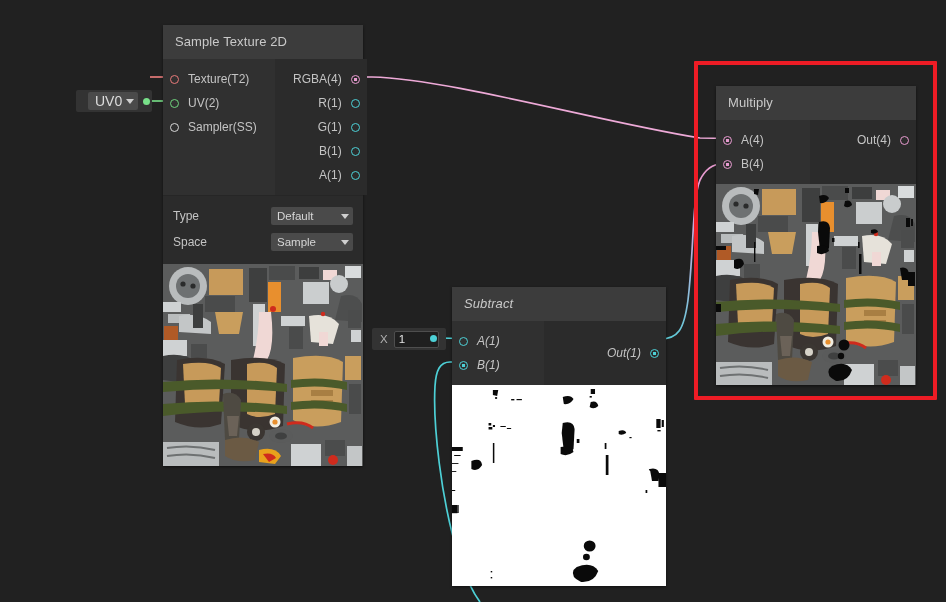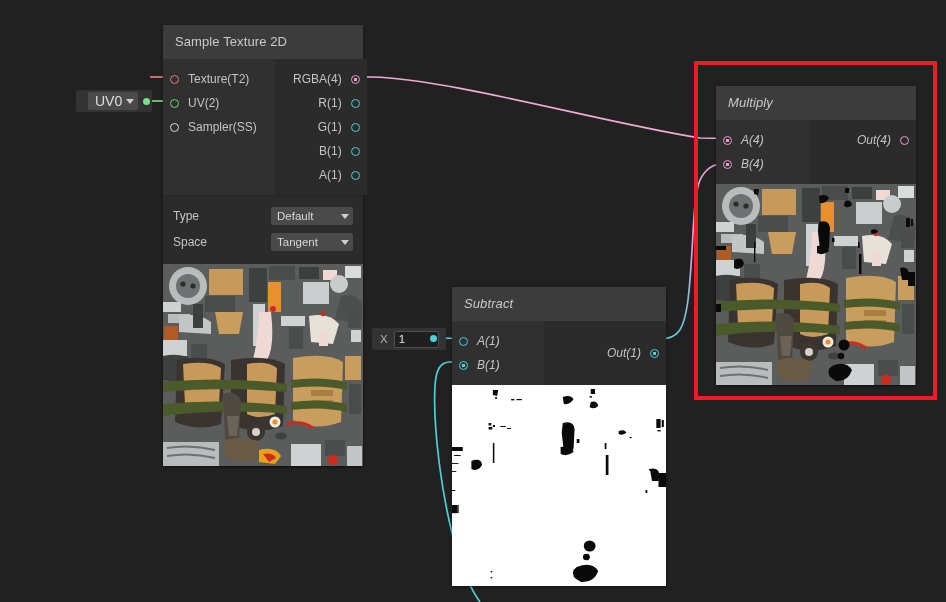--- a/index.html
+++ b/index.html
@@ -317,21 +317,21 @@
       <div class="setting-row">
         <span class="setting-label">Type</span>
         <span class="dropdown">
           <span class="dd-text">Default</span>
           <span class="caret"></span>
         </span>
       </div>
       <div class="setting-row">
         <span class="setting-label">Space</span>
         <span class="dropdown">
-          <span class="dd-text">Tangent</span>
+          <span class="dd-text">Sample</span>
           <span class="caret"></span>
         </span>
       </div>
     </div>
     <div class="node-preview" style="height:202px;">
       <svg class="preview-img" viewBox="0 0 200 202" preserveAspectRatio="none" xmlns="http://www.w3.org/2000/svg">
         <rect width="200" height="202" fill="#5b5c5c"></rect>
         <g>
           <circle cx="25" cy="22" r="19" fill="#b9bcbd"></circle>
             <circle cx="25" cy="22" r="12" fill="#6e7172"></circle>
@@ -477,21 +477,21 @@
           <circle cx="128" cy="161" r="5.5"></circle>
           <circle cx="125" cy="172" r="3.2"></circle>
           <path d="M116 182 Q130 176 136 186 Q132 198 120 197 Q110 192 113 185 Z"></path>
           <rect x="0" y="78" width="6" height="0.9"></rect>
           <rect x="0" y="86" width="4" height="0.9"></rect>
         </g>
       </svg>
     </div>
   </div>
 
-  <div class="node" style="left:716px; top:86px; width:200px;font-style:italic;">
+  <div class="node" style="left:716px; top:86px; width:200px;">
     <div class="node-header">Multiply</div>
     <div class="node-ports">
       <div class="ports-in" style="width:94px;">
         <div class="port-row">
           <span class="port-dot pink filled"></span>
           <span class="port-label">A(4)</span>
         </div>
         <div class="port-row">
           <span class="port-dot pink filled"></span>
           <span class="port-label">B(4)</span>

